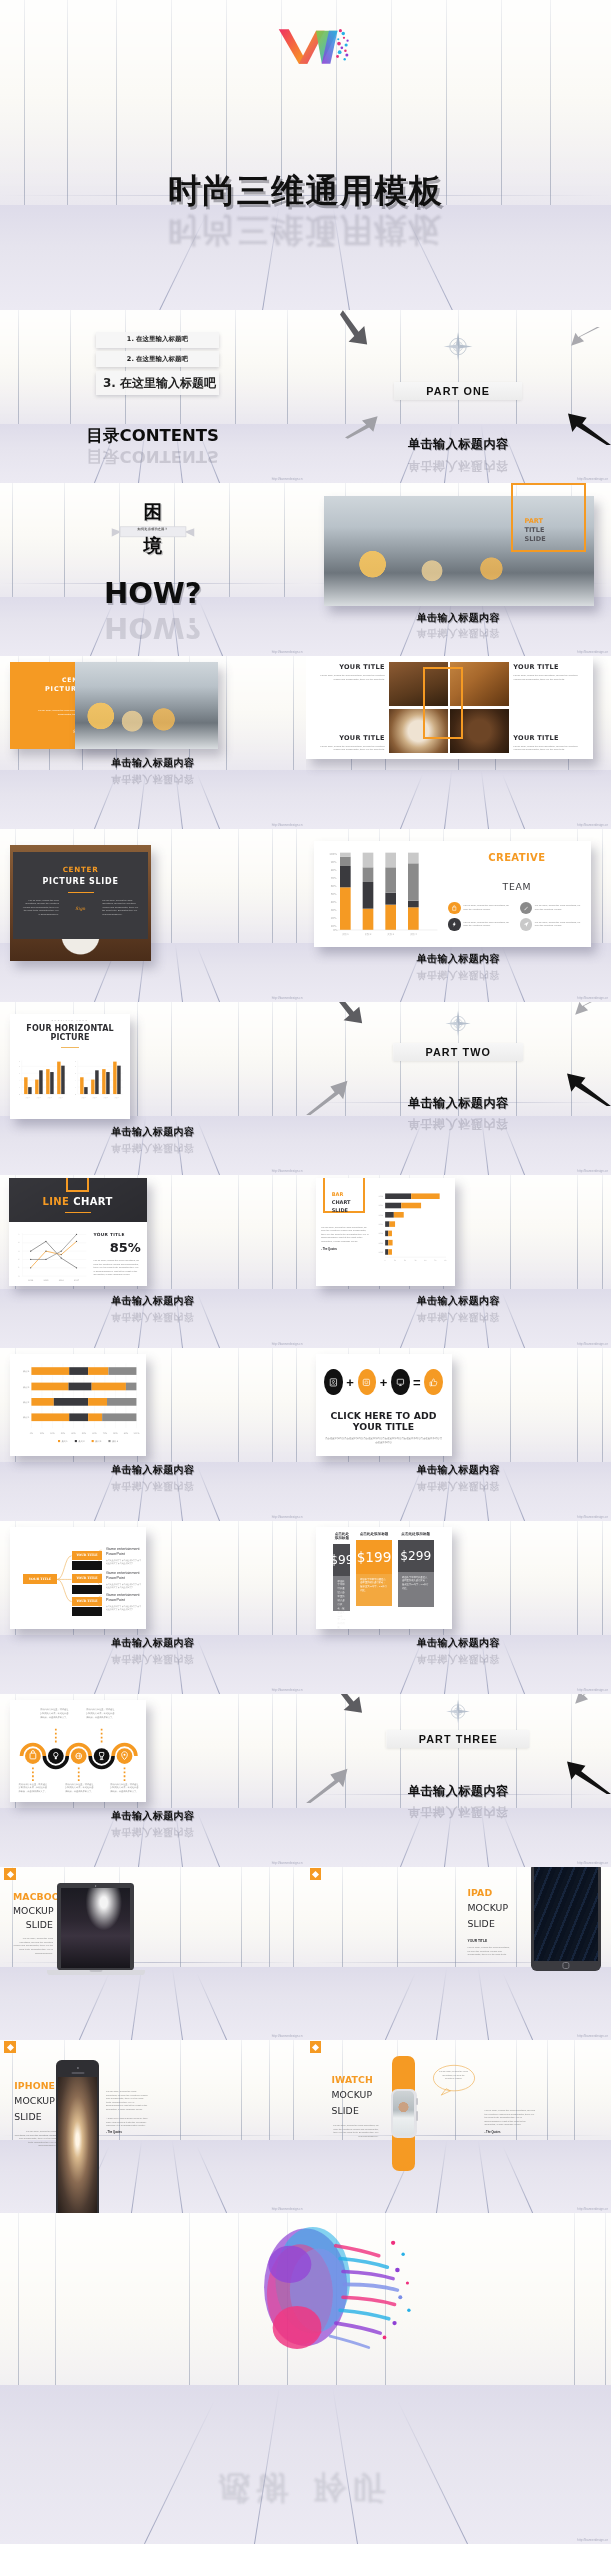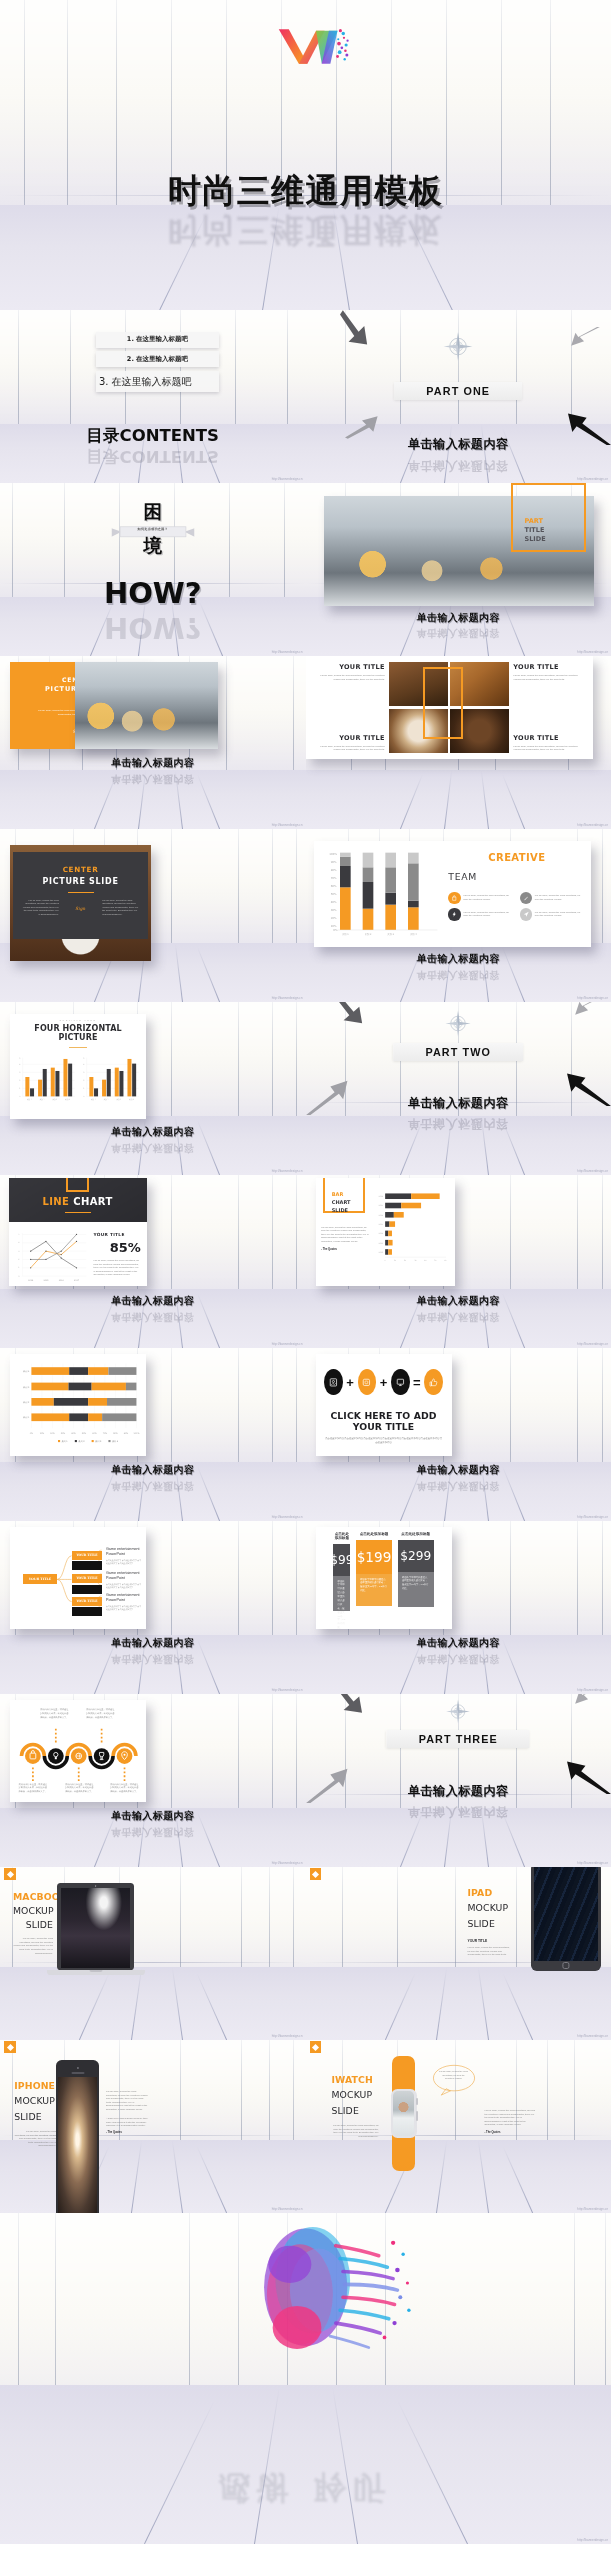--- a/index.html
+++ b/index.html
@@ -225,21 +225,21 @@
             <i style="left:46%; transform:rotate(7deg)"></i>
             <i style="left:58%; transform:rotate(-7deg)"></i>
             <i style="left:68%; transform:rotate(-22deg)"></i>
           </div>
         </div>
         <div style="position:absolute;left:96px;top:21.5px;width:123px;">
           <div style="background:rgba(245,245,245,.92);box-shadow:0 2.2px 3.6px rgba(70,70,95,.25);padding:3.6px 2.9px;text-align:center;font-size:6.5px;font-weight:700;color:#222;font-family:'DejaVu Sans',sans-serif;">1. 在这里输入标题吧</div>
           <div style="height:3.6px"></div>
           <div style="background:rgba(245,245,245,.92);box-shadow:0 2.2px 3.6px rgba(70,70,95,.25);padding:3.6px 2.9px;text-align:center;font-size:6.5px;font-weight:700;color:#222;font-family:'DejaVu Sans',sans-serif;">2. 在这里输入标题吧</div>
           <div style="height:3.6px"></div>
-          <div style="background:rgba(245,245,245,.92);box-shadow:0 2.2px 3.6px rgba(70,70,95,.25);padding:3.6px 2.9px;text-align:left;font-size:10px;font-weight:400;color:#222;font-family:'DejaVu Sans',sans-serif;">3. 在这里输入标题吧</div>
+          <div style="background:rgba(245,245,245,.92);box-shadow:0 2.2px 3.6px rgba(70,70,95,.25);padding:3.6px 2.9px;text-align:right;font-size:12px;font-weight:700;color:#222;font-family:'DejaVu Sans',sans-serif;">3. 在这里输入标题吧</div>
         </div>
         <div style="position:absolute;left:0;right:0;top:115px;text-align:center;font-size:16.5px;font-weight:800;color:#0d0d0d;font-family:'DejaVu Sans',sans-serif;">目录CONTENTS</div>
         <div style="position:absolute;left:0;right:0;top:135px;text-align:center;font-size:16.5px;font-weight:800;color:rgba(60,62,80,.18);transform:scaleY(-1);filter:blur(0.6px);font-family:'DejaVu Sans',sans-serif;">目录CONTENTS</div>
         <div class="wm">http://bannerdesign.cn</div>
       </div>
 
       <div class="cell">
         <div class="bg3d">
           <div class="walls">
             <i style="left:5%"></i>
@@ -563,21 +563,21 @@
               <g font-size="3.4" fill="#a7a7a7" text-anchor="middle" font-family="DejaVu Sans">
                 <text x="38" y="127">类别 1</text>
                   <text x="72" y="127">类别 2</text>
                 <text x="106" y="127">类别 3</text>
                   <text x="140" y="127">类别 4</text>
               </g>
             </svg>
 
             <div style="flex:1;padding-left:2.9px;">
               <div style="text-align:center;font-size:10px;font-weight:700;color:#F59A23;letter-spacing:0.4px;margin-top:5.7px;font-family:'DejaVu Sans',sans-serif;">CREATIVE</div>
-              <div style="text-align:left;font-size:9.3px;font-weight:500;color:#3a3a3e;letter-spacing:0.7px;margin-top:8px;font-family:'DejaVu Sans',sans-serif;">TEAM</div>
+              <div style="text-align:center;font-size:9.3px;font-weight:500;color:#3a3a3e;letter-spacing:0.7px;margin-top:18px;font-family:'DejaVu Sans',sans-serif;">TEAM</div>
               <div style="display:grid;grid-template-columns:1fr 1fr;gap:4.3px 5.7px;margin-top:10px;">
                 <div style="display:flex;gap:2.9px;align-items:center;">
                   <div class="iconCircle" style="width:12.2px;height:12.2px;background:#F59A23;flex:none;">
                     <svg viewBox="0 0 16 16" width="6.5" height="6.5">
                         <path d="M4 5h8v8H4z" fill="none" stroke="#fff" stroke-width="1.4"></path>
                         <path d="M6 5V3.6a2 2 0 014 0V5" fill="none" stroke="#fff" stroke-width="1.4"></path>
                       </svg>
                   </div>
                   <div class="tiny">Far far away, behind the word mountains, far from the countries Vokalia.</div>
                 </div>
@@ -633,21 +633,21 @@
             </div>
           <div class="panelGloss"></div>
             <div class="horizon" style="top:60%"></div>
           <div class="floor">
               <i style="left:34%; transform:rotate(22deg)"></i>
               <i style="left:46%; transform:rotate(7deg)"></i>
               <i style="left:58%; transform:rotate(-7deg)"></i>
               <i style="left:68%; transform:rotate(-22deg)"></i>
             </div>
         </div>
-        <div class="card" style="left:10px;top:11.5px;width:136px;height:105px;padding:5.7px;">
+        <div class="card" style="left:10px;top:11.5px;width:120px;height:105px;padding:5.7px;">
           <div style="text-align:center;font-size:2.4px;letter-spacing:1.4px;color:#bcbcbc;">SUBTITLE HERE</div>
           <div style="text-align:center;font-size:8px;font-weight:600;color:#2d2d31;margin-top:2.2px;letter-spacing:0.1px;font-family:'DejaVu Sans',sans-serif;">FOUR HORIZONTAL PICTURE</div>
           <div style="width:18.6px;height:1.1px;background:#F0B860;margin:4.3px auto 0;"></div>
           <div style="display:flex;gap:4.3px;margin-top:5px;">
             <svg viewBox="0 0 90 72" style="width:50%;height:52px">
               <g stroke="#ededed" stroke-width=".5">
                 <line x1="10" y1="62" x2="88" y2="62"></line>
                   <line x1="10" y1="50" x2="88" y2="50"></line>
                 <line x1="10" y1="38" x2="88" y2="38"></line>
                   <line x1="10" y1="26" x2="88" y2="26"></line>

